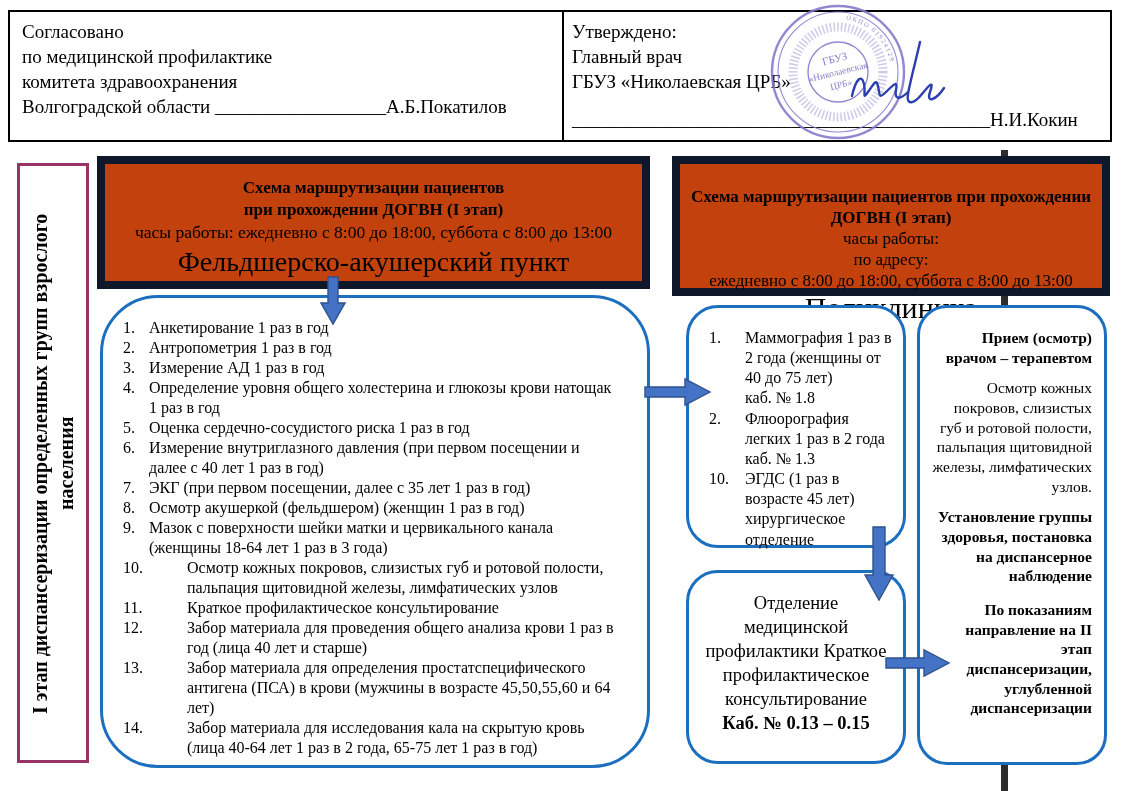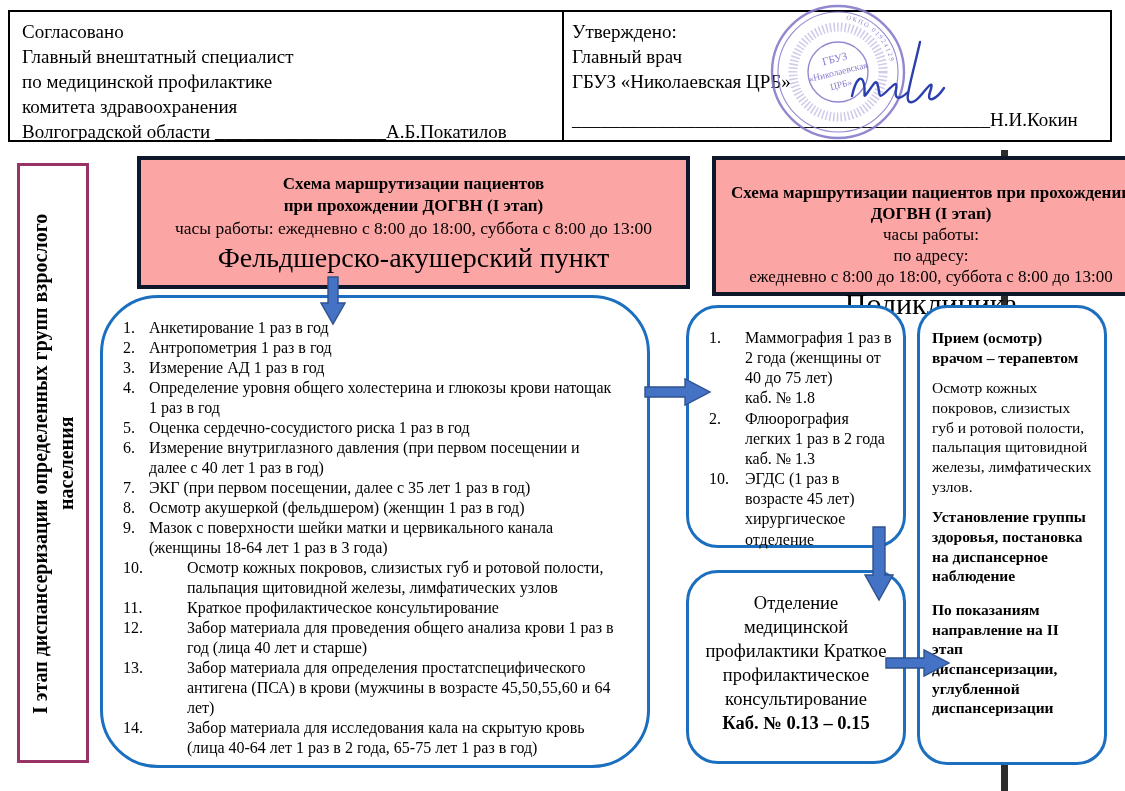--- a/index.html
+++ b/index.html
@@ -26,21 +26,21 @@
   
   .edge-strip{position:absolute;right:0;top:150px;width:7px;height:641px;background:#2d2d2d;}
 
   .sidebar{position:absolute;left:17px;top:163px;width:72px;height:600px;
            border:3px solid #993366;box-sizing:border-box;
            display:flex;align-items:center;justify-content:center;}
   .sidebar-label{writing-mode:vertical-rl;transform:rotate(180deg);
            font-weight:bold;font-size:20px;line-height:26px;text-align:center;
            height:575px;}
 
-  .bluebox{position:absolute;border:4px solid #0f172a;box-sizing:border-box;background:#fca5a5;margin-left:40px;}
+  .bluebox{position:absolute;border:8px solid #0f172a;box-sizing:border-box;background:#c2410c;}
   .roundbox{position:absolute;border:3px solid #1c6fbe;box-sizing:border-box;background:#fff;}
 
   .fap{left:97px;top:156px;width:553px;height:133px;text-align:center;padding-top:13px;}
   .fap .t1{font-weight:bold;font-size:17px;line-height:22px;}
   .fap .hours{font-size:17.5px;line-height:23px;}
   .fap .big{font-size:28px;line-height:34px;margin-top:1px;}
 
   .poly{left:672px;top:156px;width:438px;height:140px;text-align:center;padding-top:22px;}
   .poly .t1{font-weight:bold;font-size:17px;line-height:21px;}
   .poly .sub{font-size:17px;line-height:21px;}
@@ -58,36 +58,35 @@
   .ti{display:flex;}
   .ti .tn{width:44px;flex:0 0 44px;padding-left:8px;box-sizing:border-box;}
   .ti .tt{flex:1;}
   .room{display:block;font-weight:normal;}
 
   .prev{left:686px;top:570px;width:220px;height:194px;border-radius:32px;
         text-align:center;padding:18px 14px 16px;font-size:18.5px;line-height:1.3;}
   .prev .room2{font-weight:bold;}
 
   .ther{left:917px;top:305px;width:190px;height:460px;border-radius:30px;
-        text-align:left;padding:20px 12px 0;font-size:15.5px;line-height:1.27;}
+        text-align:right;padding:20px 12px 0;font-size:15.5px;line-height:1.27;}
   .ther .para{margin-bottom:11px;}
   .ther .b{font-weight:bold;}
 
   .arrow{position:absolute;}
   .arrow polygon{fill:#4472c4;stroke:#2f528f;stroke-width:1.4;}
 </style>
 </head>
 <body>
 
 <div id="page">
 
   <div class="hdr">
     <div class="hdr-cell hdr-left">
       <div>Согласовано</div>
-      <div>Главный внештатный специалист</div>
       <div>по медицинской профилактике</div>
       <div>комитета здравоохранения</div>
       <div>
         <span>Волгоградской области </span><span class="us">__________________</span><span>А.Б.Покатилов</span>
       </div>
     </div>
     <div class="hdr-cell hdr-right">
       <div>Утверждено:</div>
       <div>Главный врач</div>
       <div>ГБУЗ «Николаевская ЦРБ»</div>

